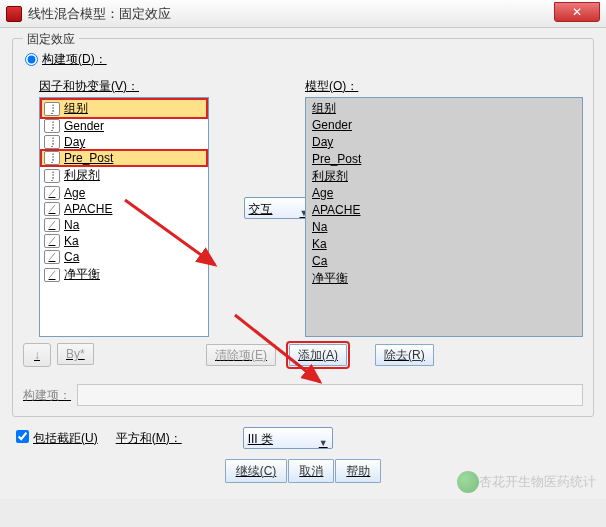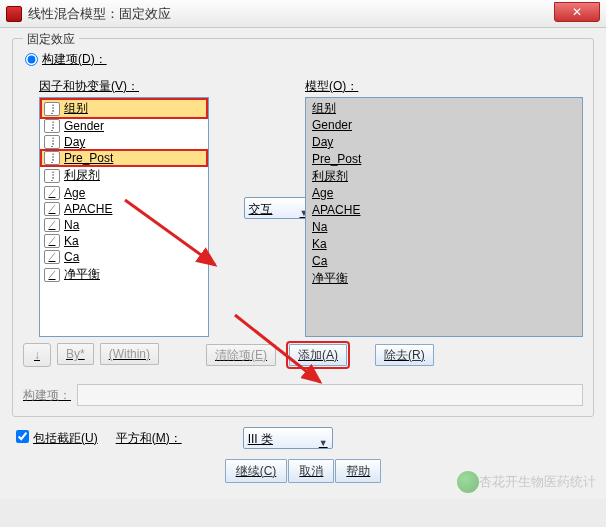--- a/index.html
+++ b/index.html
@@ -317,21 +317,20 @@
             <div class="model-item">净平衡</div>
           </div>
       </div>
 
     </div>
 
     <div class="under-lists">
       <div style="width:170px; display:flex; gap:6px;">
         <div class="icon-btn">↓</div>
         <div class="btn small disabled">By*</div>
-        <div class="btn small disabled">(Within)</div>
       </div>
       <div style="width:80px; display:flex; justify-content:center;">
         <div class="btn small disabled">清除项(<span class="mnemonic">E</span>)</div>
       </div>
       <div style="flex:1; display:flex; gap:28px;">
         <div class="btn small redbox2">添加(<span class="mnemonic">A</span>)</div>
         <div class="btn small">除去(<span class="mnemonic">R</span>)</div>
       </div>
     </div>
 

